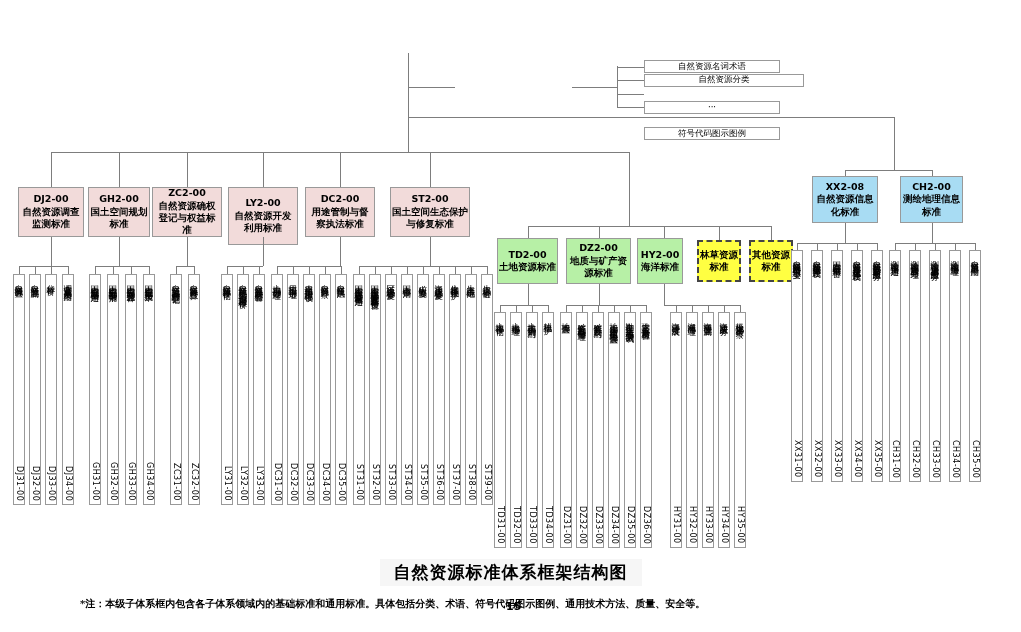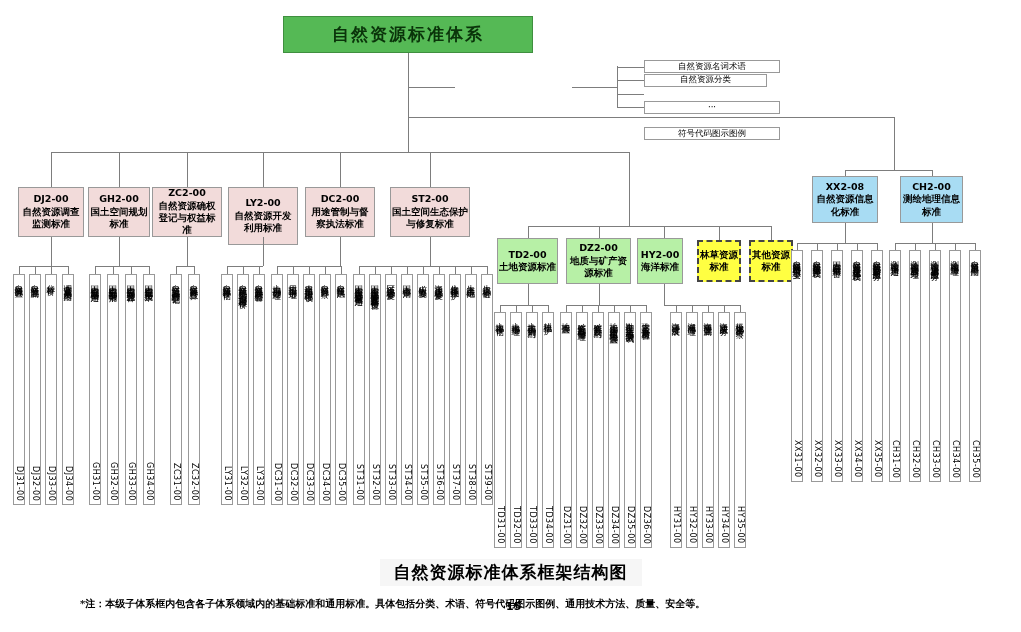--- a/index.html
+++ b/index.html
@@ -28,24 +28,23 @@
   .caption-wrap{position:absolute;left:0;top:559px;width:1021px;text-align:center;}
   .caption{display:inline-block;background:#f6f6f6;padding:2px 14px;font-size:17px;font-weight:bold;letter-spacing:1px;}
   .note{position:absolute;left:80px;top:597px;width:920px;font-size:10px;font-weight:bold;
         font-family:"DejaVu Serif",serif;}
   .pagenum{position:absolute;left:506px;top:600px;font-size:11px;font-weight:bold;}
 </style>
 </head>
 <body>
 
 <div id="canvas" style="--rootfill: #55b955; --tyfill: #c9e6ac; --pinkfill: #f2dbda; --greenfill: #b7f0a6; --yellowfill: #ffff42; --bluefill: #a8dcf3; --line: #7d7d7d; --border: #999999;">
-  <div class="box root" style="left:283px;top:16px;width:250px;height:37px;">自然资源标准体系</div>
   <div id="tyList">
       <div class="tyitem" style="left: 644px; top: 60px; width: 136px; height: 13px;">自然资源名词术语</div>
-      <div class="tyitem" style="left: 644px; top: 73.5px; width: 123px; height: 13px;">自然资源分类</div>
+      <div class="tyitem" style="left: 644px; top: 73.5px; width: 160px; height: 13px;">自然资源分类</div>
       <div class="tyitem" style="left: 644px; top: 87px; width: 136px; height: 13px; margin-top: 40px;">符号代码图示图例</div>
       <div class="tyitem" style="left: 644px; top: 100.5px; width: 136px; height: 13px;">···</div>
     </div>
   <div id="nodes">
       <div class="box gbox pink" style="left: 18px; top: 187px; width: 66px; height: 50px;">
         <div class="gcode">DJ2-00</div>
         <div>自然资源调查监测标准</div>
       </div>
       <div class="col" style="left: 13px; top: 274px; width: 12px; height: 231px;">
         <div class="clabel">自然资源调查</div>

